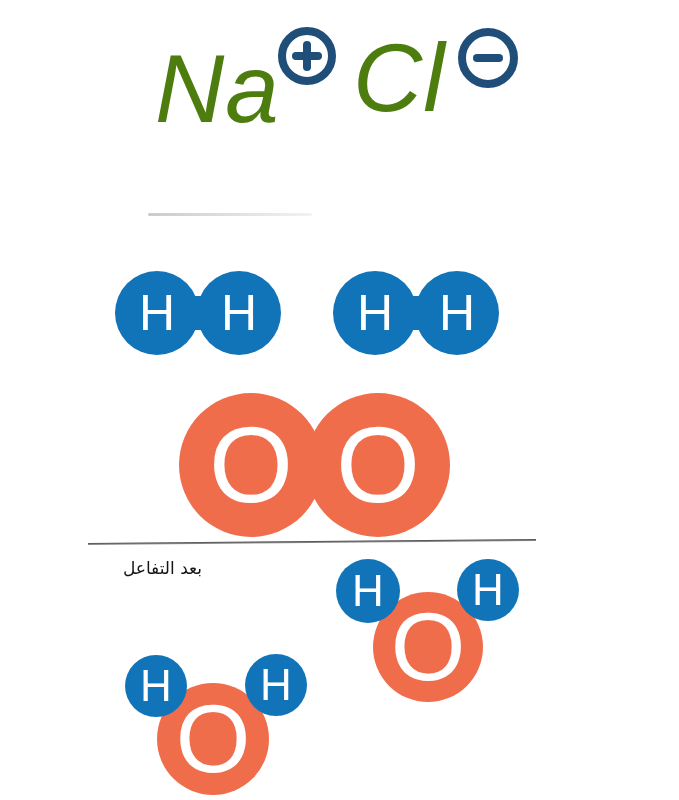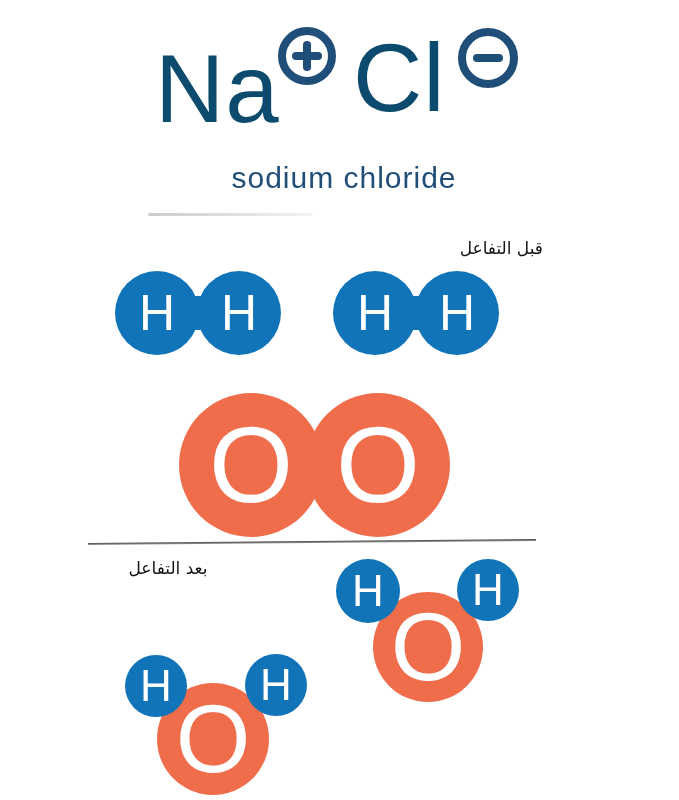--- a/index.html
+++ b/index.html
@@ -6,25 +6,26 @@
   .canvas{
     position:relative;
     width:679px;height:800px;
     background:#ffffff;
     overflow:hidden;
     font-family:"Liberation Sans",sans-serif;
   }
   
   .symbol-text{
     position:absolute;
-    color:#0c4a6e;
+    color:#4d7c0f;
     font-size:96px;
     font-weight:300;
     line-height:1;
     letter-spacing:1px;
+    font-style:italic;
   }
   .na-text{left:155px;top:41px;}
   .cl-text{left:353px;top:30px;}
   .charge-ring{
     position:absolute;
     border:8px solid #1F4E78;
     border-radius:50%;
     box-sizing:border-box;
   }
   .plus-ring{left:278px;top:27px;width:58px;height:58px;}
@@ -61,21 +62,21 @@
   
   .arabic-label{
     position:absolute;
     font-family:"DejaVu Sans",sans-serif;
     font-size:17px;
     color:#141414;
     direction:rtl;
     white-space:nowrap;
   }
   .label-before{left:433px;top:238px;width:110px;text-align:right;}
-  .label-after{left:113px;top:558px;width:110px;text-align:center;direction:rtl;}
+  .label-after{left:92px;top:558px;width:110px;text-align:right;direction:rtl;}
   
   .atom{
     position:absolute;
     border-radius:50%;
     display:flex;align-items:center;justify-content:center;
     color:#ffffff;
     line-height:1;
   }
   .h-atom{background:#1274B8;}
   .o-atom{background:#F06D4C;}
@@ -121,25 +122,23 @@
 
   <div class="symbol-text na-text">Na</div>
   <div class="charge-ring plus-ring">
     <div class="bar-h"></div>
     <div class="bar-v"></div>
   </div>
   <div class="symbol-text cl-text">Cl</div>
   <div class="charge-ring minus-ring">
     <div class="bar-h"></div>
   </div>
-  <div class="compound-name">sodium chloride</div>
 
   <div class="faded-line"></div>
 
-  <div class="arabic-label label-before">قبل التفاعل</div>
 
   <div class="connector m1link"></div>
   <div class="atom h-atom m1c1">
     <span class="h2-letter">H</span>
   </div>
   <div class="atom h-atom m1c2">
     <span class="h2-letter">H</span>
   </div>
 
   <div class="connector m2link"></div>

